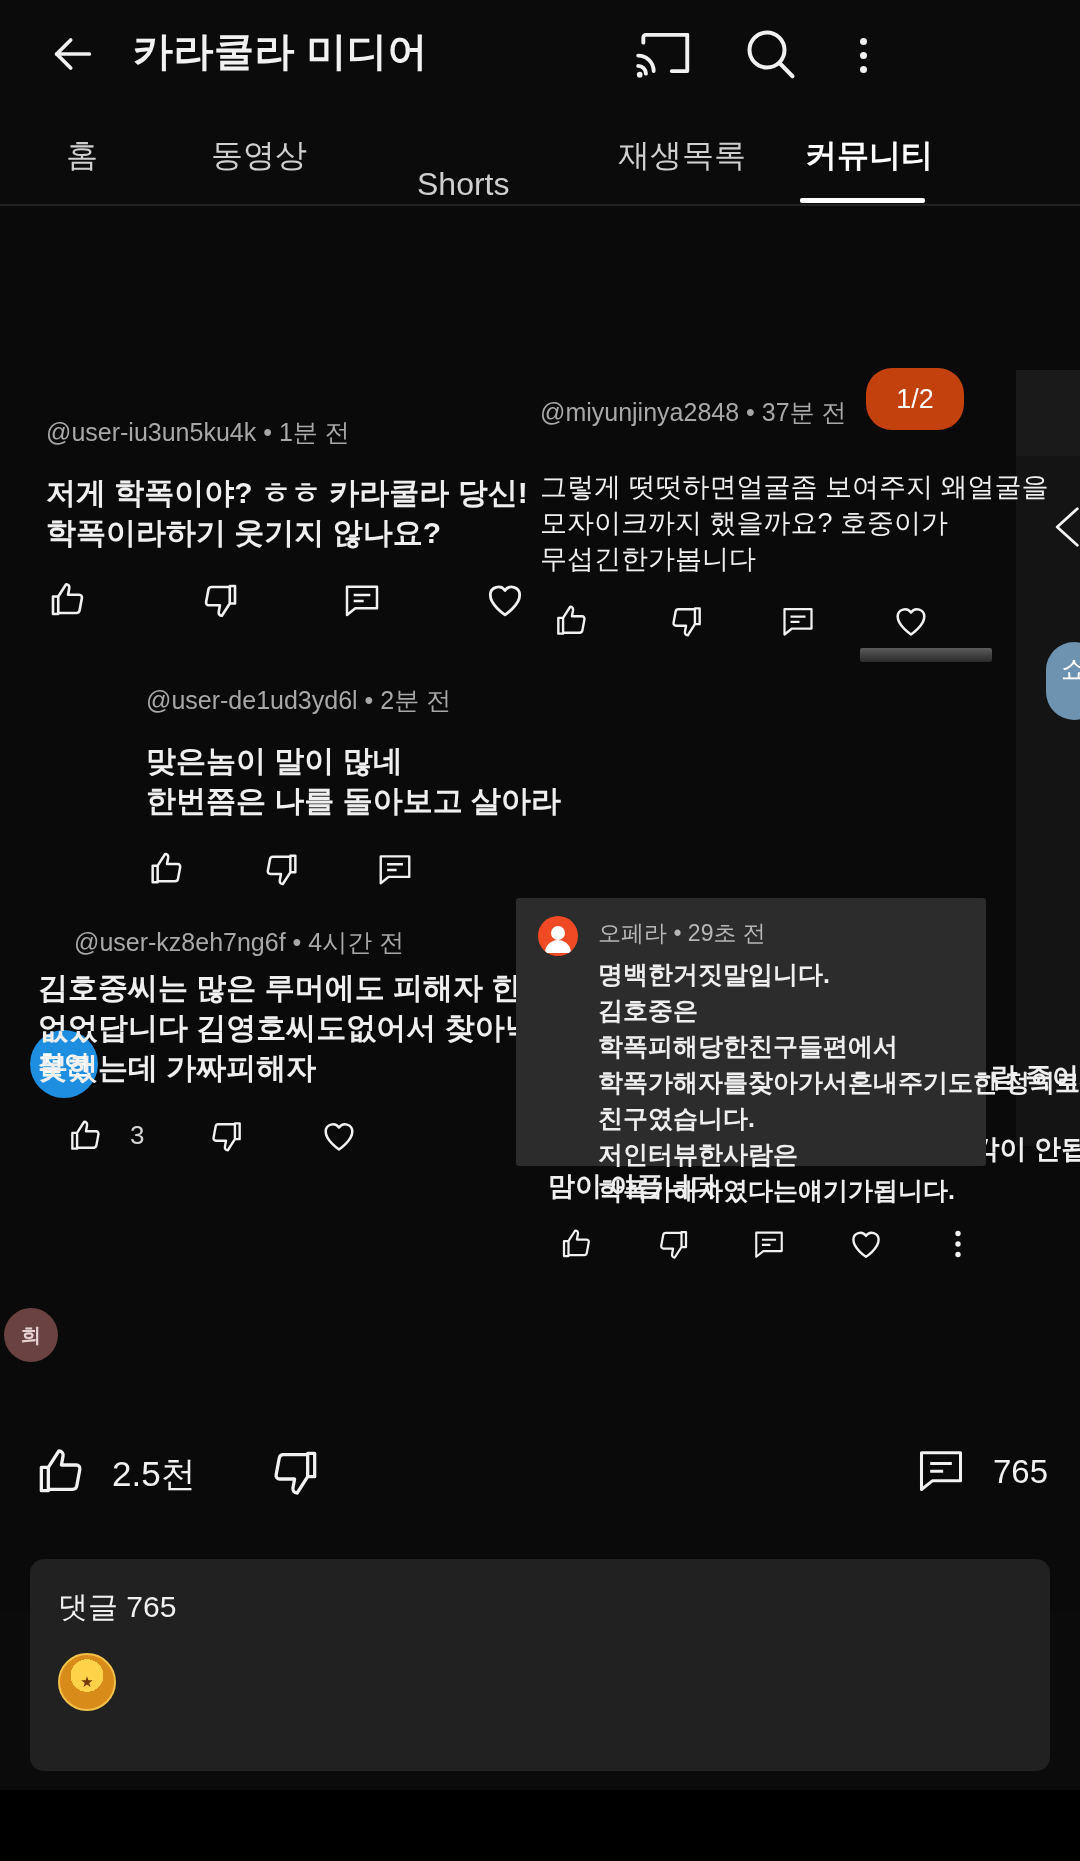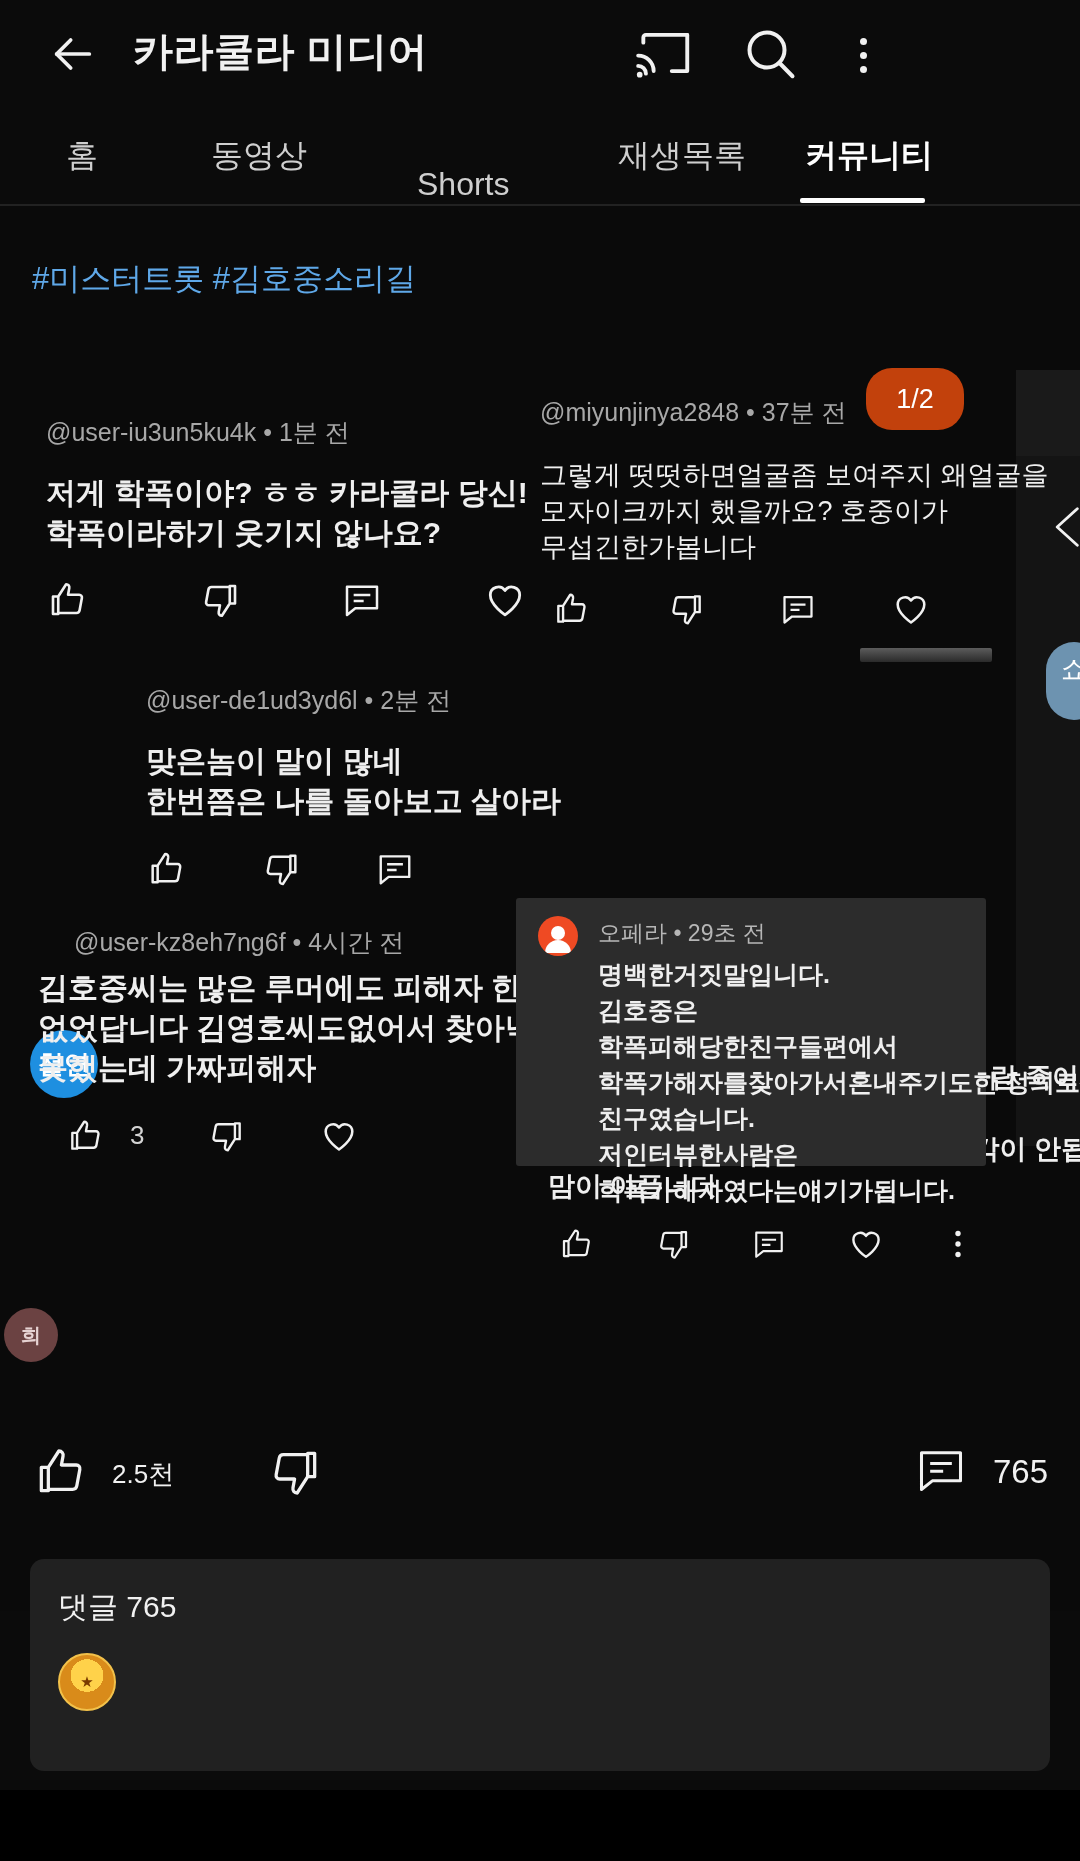--- a/index.html
+++ b/index.html
@@ -65,21 +65,21 @@
   .edge-panel{position:absolute;background:#1a1a1a;}
   .edge-arrow{position:absolute;}
   .edge-pill{position:absolute;background:#6d93b0;border-radius:50px;color:#fff;font-size:26px;
              display:flex;align-items:flex-start;justify-content:center;padding-top:10px;}
   .thin-strip{position:absolute;background:linear-gradient(to bottom,#5c5c5c,#2a2a2a);}
   .purple-arc{position:absolute;}
 
   
   .mainacts{position:absolute;left:0;top:1430px;width:1080px;height:100px;}
   .ma-like{position:absolute;left:32px;top:14px;display:flex;align-items:center;cursor:pointer;}
-  .ma-like .cnt2{font-size:26px;color:#f1f1f1;margin-left:24px;}
+  .ma-like .cnt2{font-size:35px;color:#f1f1f1;margin-left:24px;}
   .ma-dislike{position:absolute;left:268px;top:14px;cursor:pointer;}
   .ma-comment{position:absolute;right:32px;top:14px;display:flex;align-items:center;cursor:pointer;}
   .ma-comment .cnt2{font-size:33px;color:#f1f1f1;margin-left:26px;}
 
   
   .cbox{position:absolute;left:30px;top:1559px;width:1020px;height:212px;background:#212121;border-radius:14px;}
   .cbox-title{position:absolute;left:28px;top:28px;font-size:30px;color:#f1f1f1;}
   .cbox-row{position:absolute;left:28px;top:94px;display:flex;align-items:center;}
   .cbox-av{width:58px;height:58px;border-radius:50%;background:
       radial-gradient(circle at 50% 38%,#ffd24a 0 38%,#d98b1a 38% 100%);
@@ -142,21 +142,20 @@
     <div class="tab" style="left:417px;margin-top:32px;">Shorts</div>
     <div class="tab" style="left:618px;">재생목록</div>
     <div class="tab active" style="left:805px;text-align:center;">커뮤니티</div>
     <div class="tab-underline" style="left:800px;width:125px;"></div>
   </div>
   <div class="tabs-divider"></div>
 
   <div class="post">
 
     <div class="hashtags">
-      <span>#미스터트롯 #김호중소리길</span>
     </div>
 
     <div class="edge-panel" style="left:1016px;top:164px;width:64px;height:86px;"></div>
     <div class="edge-panel" style="left:1016px;top:250px;width:64px;height:690px;background:#141414;"></div>
     <div class="edge-arrow" style="left:1048px;top:294px;">
       <svg width="44" height="54" viewBox="0 0 24 28" fill="none" stroke="#f1f1f1" stroke-width="1.5" stroke-linecap="round" stroke-linejoin="round">
         <path d="M16 4 L5 14 L16 24"></path>
       </svg>
     </div>
     <div class="edge-pill" style="left:1046px;top:436px;width:56px;height:68px;">쇼</div>
@@ -197,21 +196,21 @@
         </div>
       </div>
     </div>
 
     <div class="pane" style="left:540px;top:190px;">
       <div class="uname">
         <span>@miyunjinya2848</span>
         <span>•</span>
         <span>37분 전</span>
       </div>
-      <div class="ctext small" style="margin-top:28px;">
+      <div class="ctext small" style="margin-top:40px;">
         <span>그렇게 떳떳하면얼굴좀 보여주지 왜얼굴을</span>
         <span>모자이크까지 했을까요? 호중이가</span>
         <span>무섭긴한가봅니다</span>
       </div>
       <div class="acts" style="margin-top:24px;margin-left:12px;">
         <div class="ic" style="margin-right:78px;">
           <svg width="38" height="38" viewBox="0 0 24 24" fill="none" stroke="#f1f1f1" stroke-width="1.5" stroke-linejoin="round">
               <path d="M7 10v10H4V10h3zM7 10l4.5-7c1.3 0 2 .9 1.8 2.2L12.6 9H19c1 0 1.7.9 1.5 1.9l-1.3 7c-.15.9-.9 1.5-1.8 1.5H7"></path>
             </svg>
         </div>

